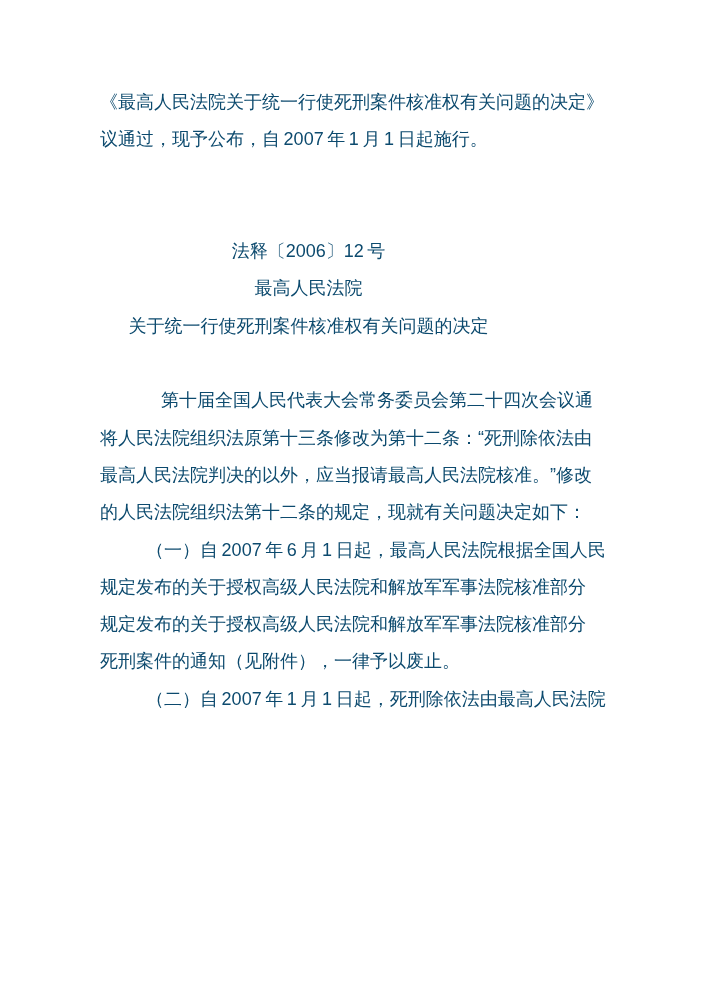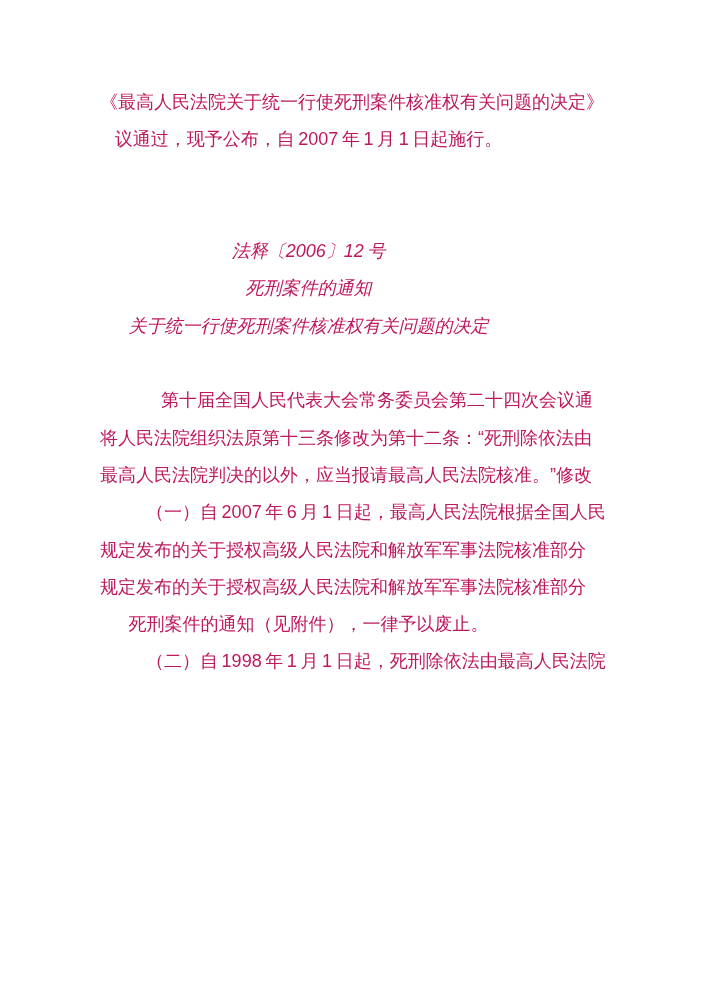--- a/index.html
+++ b/index.html
@@ -3,68 +3,68 @@
 <meta charset="utf-8">
 <style>
   html, body { margin: 0; padding: 0; background: #ffffff; }
   .page {
     position: relative;
     width: 617px;
     height: 999px;
     background: #ffffff;
     overflow: hidden;
     font-family: "Liberation Sans", sans-serif;
-    color: #be185d;
+    color: #0c4a6e;
   }
   .content {
     padding: 84px 100px 0 100px;
   }
   .line {
     height: 37.3px;
     line-height: 37.3px;
     font-size: 18px;
     white-space: nowrap;
-    text-align: center;
+    text-align: left;
   }
   .just {
     text-align: justify;
     text-align-last: justify;
   }
   .center {
     text-align: center;
     text-align-last: center;
-    font-style: italic;
   }
   .ind-a { text-indent: 61px; }
   .ind-b { text-indent: 46px; }
   .blank { height: 37.3px; }
 </style>
 </head>
 <body>
 
 <div class="page">
   <div class="content">
 
     <div class="line just">《最高人民法院关于统一行使死刑案件核准权有关问题的决定》</div>
     <div class="line">议通过，现予公布，自 2007 年 1 月 1 日起施行。</div>
 
     <div class="line blank"></div>
     <div class="line blank"></div>
 
     <div class="line center">法释〔2006〕12 号</div>
-    <div class="line center">死刑案件的通知</div>
+    <div class="line center">最高人民法院</div>
     <div class="line center">关于统一行使死刑案件核准权有关问题的决定</div>
 
     <div class="line blank"></div>
 
     <div class="line just ind-a">第十届全国人民代表大会常务委员会第二十四次会议通</div>
     <div class="line just">将人民法院组织法原第十三条修改为第十二条：“死刑除依法由</div>
     <div class="line just">最高人民法院判决的以外，应当报请最高人民法院核准。”修改</div>
+    <div class="line">的人民法院组织法第十二条的规定，现就有关问题决定如下：</div>
 
     <div class="line just ind-b">（一）自 2007 年 6 月 1 日起，最高人民法院根据全国人民</div>
     <div class="line just">规定发布的关于授权高级人民法院和解放军军事法院核准部分</div>
     <div class="line just">规定发布的关于授权高级人民法院和解放军军事法院核准部分</div>
     <div class="line">死刑案件的通知（见附件），一律予以废止。</div>
 
-    <div class="line just ind-b">（二）自 1998 年 1 月 1 日起，死刑除依法由最高人民法院</div>
+    <div class="line just ind-b">（二）自 2007 年 1 月 1 日起，死刑除依法由最高人民法院</div>
 
   </div>
 </div>
 
 </body></html>

